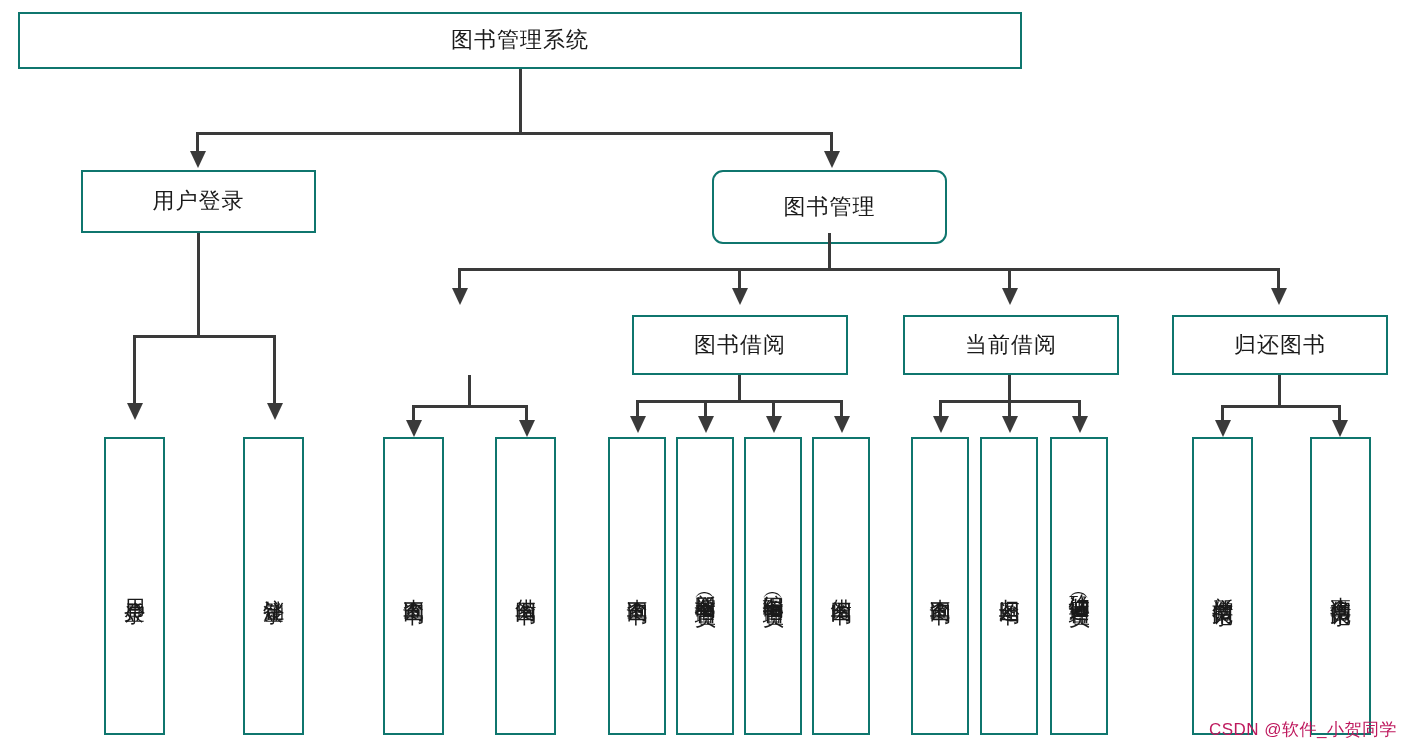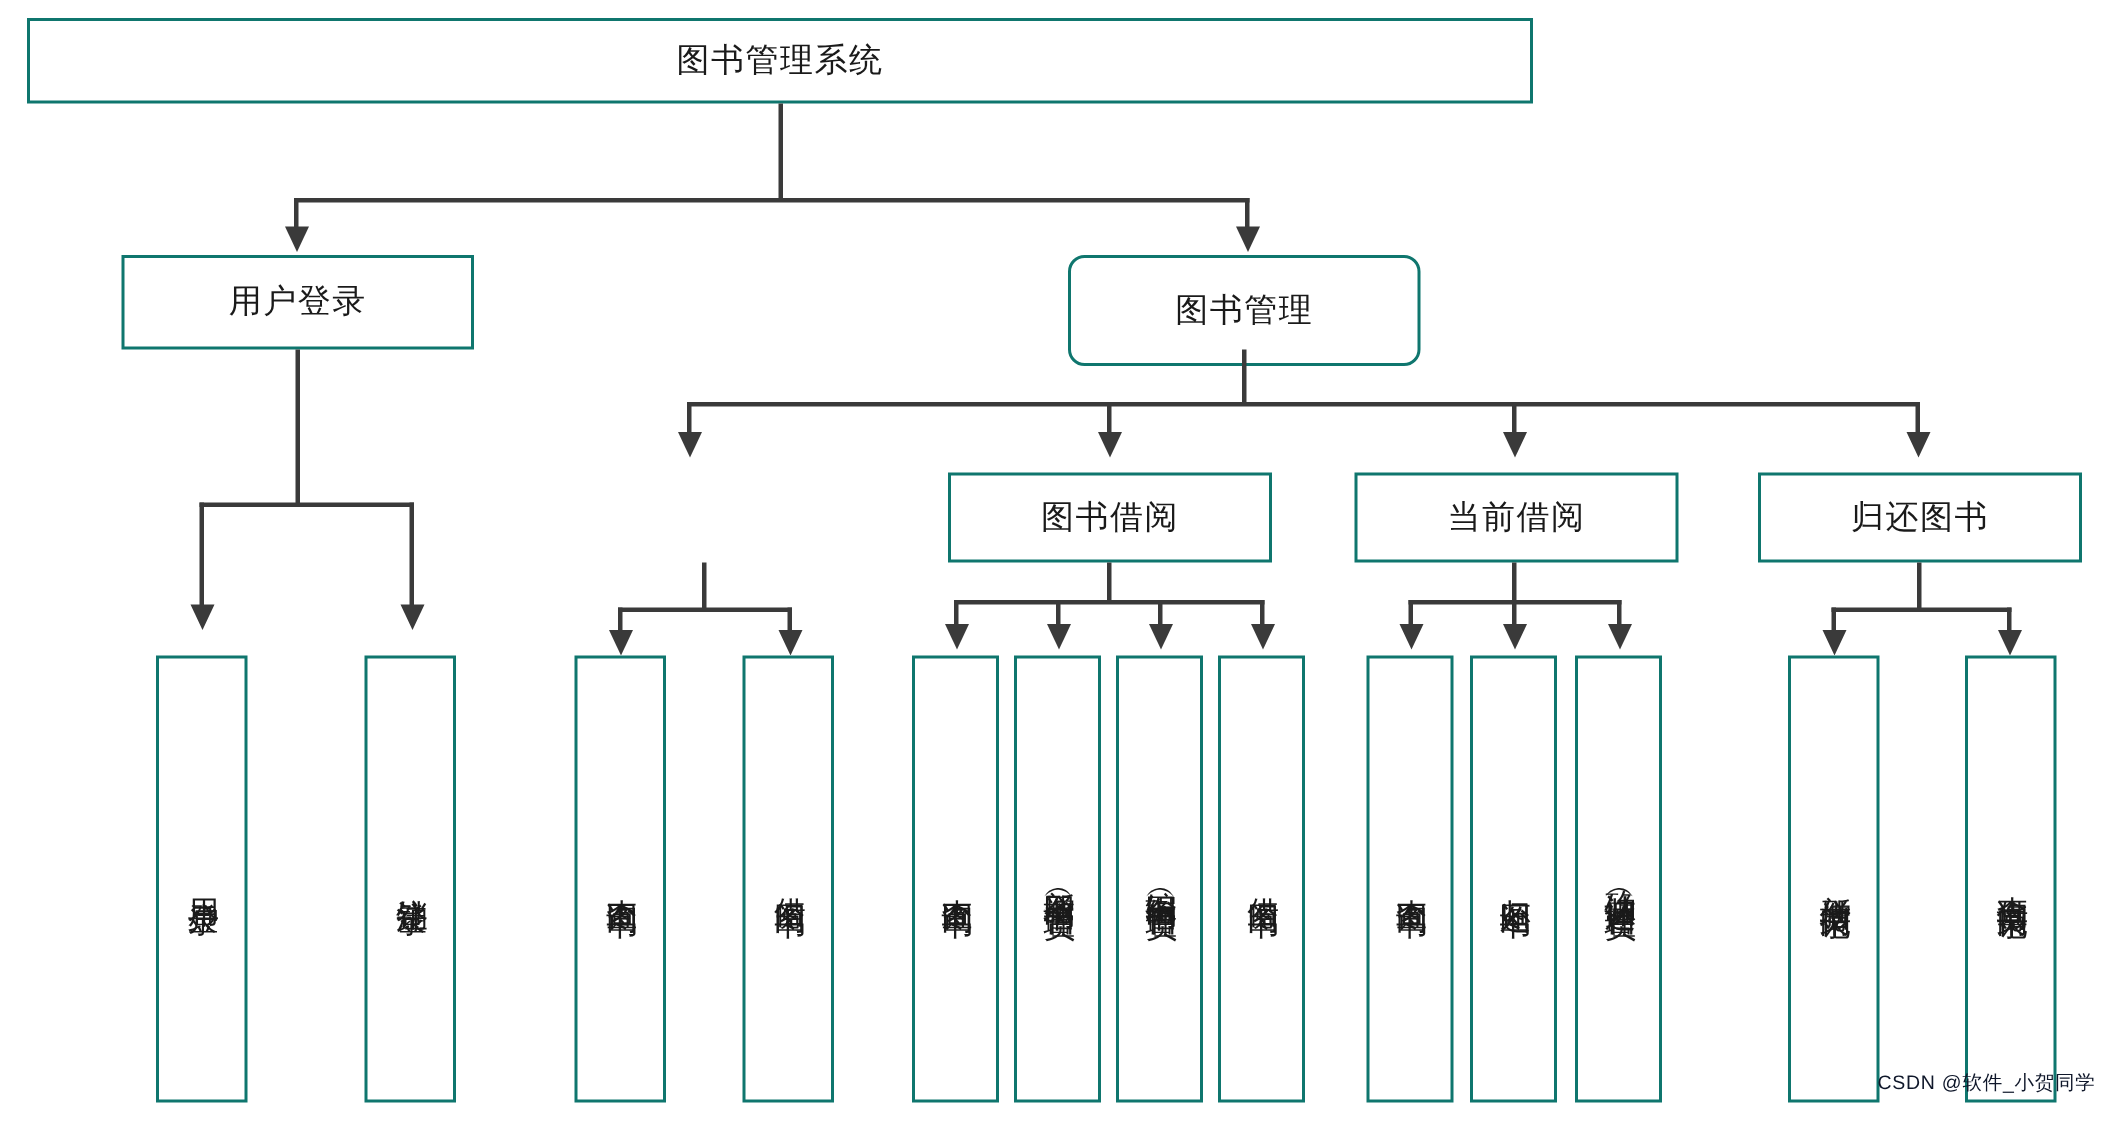--- a/index.html
+++ b/index.html
@@ -59,23 +59,23 @@
     position: absolute;
     width: 0;
     height: 0;
     border-left: 8px solid transparent;
     border-right: 8px solid transparent;
     border-top: 17px solid #3a3a3a;
   }
   #watermark {
     position: absolute;
     right: 8px;
-    bottom: 16px;
-    font-size: 13px;
-    color: #0f172a;
+    bottom: 6px;
+    font-size: 17px;
+    color: #be185d;
     letter-spacing: 0.5px;
     white-space: nowrap;
     pointer-events: none;
   }
 </style>
 </head>
 <body>
 
 <div id="canvas">
 

